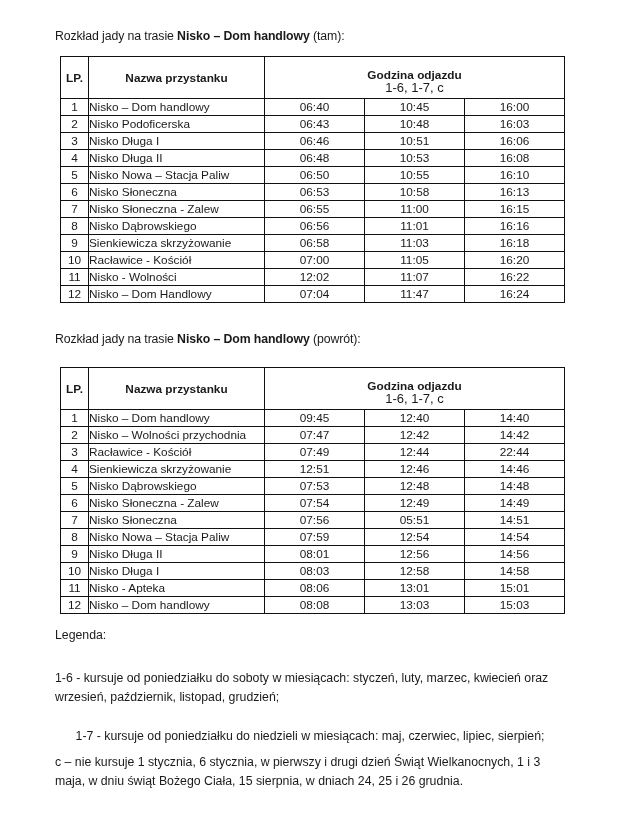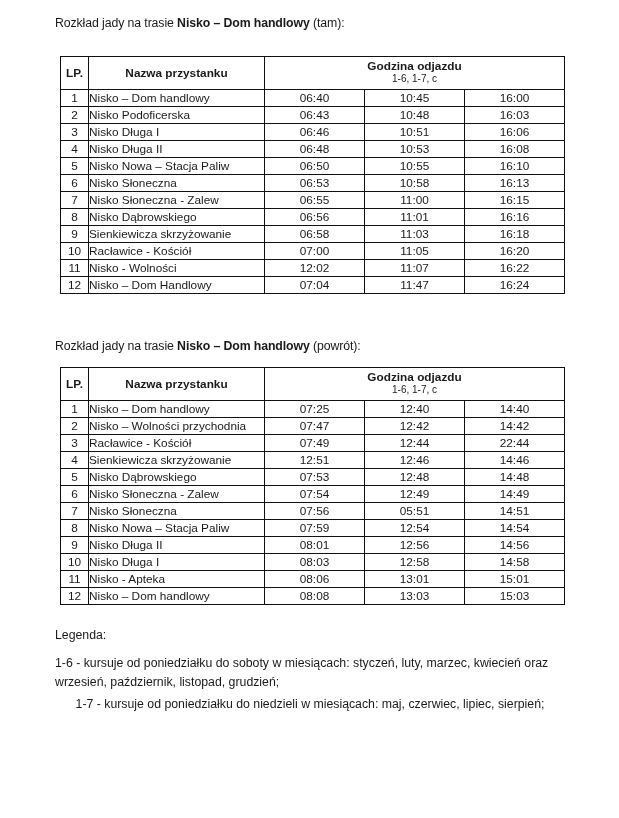--- a/index.html
+++ b/index.html
@@ -14,35 +14,35 @@
     table.tt {
       position: absolute; left: 60px; width: 505px;
       border-collapse: collapse; table-layout: fixed;
       font-size: 11.8px;
     }
     table.tt td, table.tt th {
       border: 1px solid #111; padding: 0; height: 16px; line-height: 16px;
       white-space: nowrap; overflow: hidden;
     }
     table.tt th { font-weight: bold; height: 30px; }
-    table.tt th.hdr-time { line-height: 14px; vertical-align: top; padding-top: 2px; }
-    table.tt th .sub { display: block; font-weight: normal; font-size: 10px; line-height: 12px; }
+    table.tt th.hdr-time { line-height: 14px; vertical-align: top; padding-top: 11px; }
+    table.tt th .sub { display: block; font-weight: normal; font-size: 13px; line-height: 12px; }
     td.lp { text-align: center; }
     td.name { text-align: left; padding-left: 5px; }
     td.time { text-align: center; }
     col.c-lp { width: 28px; }
     col.c-name { width: 176px; }
     col.c-t { width: 100px; }
     .legend { position: absolute; left: 55px; width: 510px; font-size: 12.3px; line-height: 19px; }
     .legend p { margin: 0; }
   </style>
 </head>
 <body>
 
-<div class="caption" style="top:16px;">
+<div class="caption" style="top:29px;">
   <span>Rozkład jady na trasie </span><b>Nisko – Dom handlowy</b><span> (tam):</span>
 </div>
 
 <table class="tt" style="top:56px;">
   <colgroup>
       <col class="c-lp">
       <col class="c-name">
       <col class="c-t">
       <col class="c-t">
       <col class="c-t">
@@ -138,21 +138,21 @@
       <tr>
         <td class="lp">12</td>
         <td class="name">Nisko – Dom Handlowy</td>
         <td class="time">07:04</td>
         <td class="time">11:47</td>
         <td class="time">16:24</td>
       </tr>
     </tbody>
 </table>
 
-<div class="caption" style="top:339px;">
+<div class="caption" style="top:332px;">
   <span>Rozkład jady na trasie </span><b>Nisko – Dom handlowy</b><span> (powrót):</span>
 </div>
 
 <table class="tt" style="top:367px;">
   <colgroup>
       <col class="c-lp">
       <col class="c-name">
       <col class="c-t">
       <col class="c-t">
       <col class="c-t">
@@ -164,21 +164,21 @@
       <th class="hdr-time" colspan="3">
         <span>Godzina odjazdu</span>
         <span class="sub">1-6, 1-7, c</span>
       </th>
     </tr>
   </thead>
   <tbody id="tbody-back">
       <tr>
         <td class="lp">1</td>
         <td class="name">Nisko – Dom handlowy</td>
-        <td class="time">07:25</td>
+        <td class="time">09:45</td>
         <td class="time">12:40</td>
         <td class="time">14:40</td>
       </tr>
       <tr>
         <td class="lp">2</td>
         <td class="name">Nisko – Wolności przychodnia</td>
         <td class="time">07:47</td>
         <td class="time">12:42</td>
         <td class="time">14:42</td>
       </tr>
@@ -249,16 +249,17 @@
         <td class="lp">12</td>
         <td class="name">Nisko – Dom handlowy</td>
         <td class="time">08:08</td>
         <td class="time">13:03</td>
         <td class="time">15:03</td>
       </tr>
     </tbody>
 </table>
 
 <div class="legend" style="top:626px;">
-  <p style="margin-bottom:9px;">Legenda:</p>
-  <p style="margin-bottom:3px;">1-6 - kursuje od poniedziałku do soboty w miesiącach: styczeń, luty, marzec, kwiecień oraz wrzesień, październik, listopad, grudzień;</p>
+  <p style="margin-bottom:24px;">Legenda:</p>
+  <p style="margin-bottom:20px;">1-6 - kursuje od poniedziałku do soboty w miesiącach: styczeń, luty, marzec, kwiecień oraz wrzesień, październik, listopad, grudzień;</p>
   <p style="margin-bottom:7px;text-align:center;">1-7 - kursuje od poniedziałku do niedzieli w miesiącach: maj, czerwiec, lipiec, sierpień;</p>
+  <p>c – nie kursuje 1 stycznia, 6 stycznia, w pierwszy i drugi dzień Świąt Wielkanocnych, 1 i 3 maja, w dniu świąt Bożego Ciała, 15 sierpnia, w dniach 24, 25 i 26 grudnia.</p>
 </div>
 
 </body></html>

